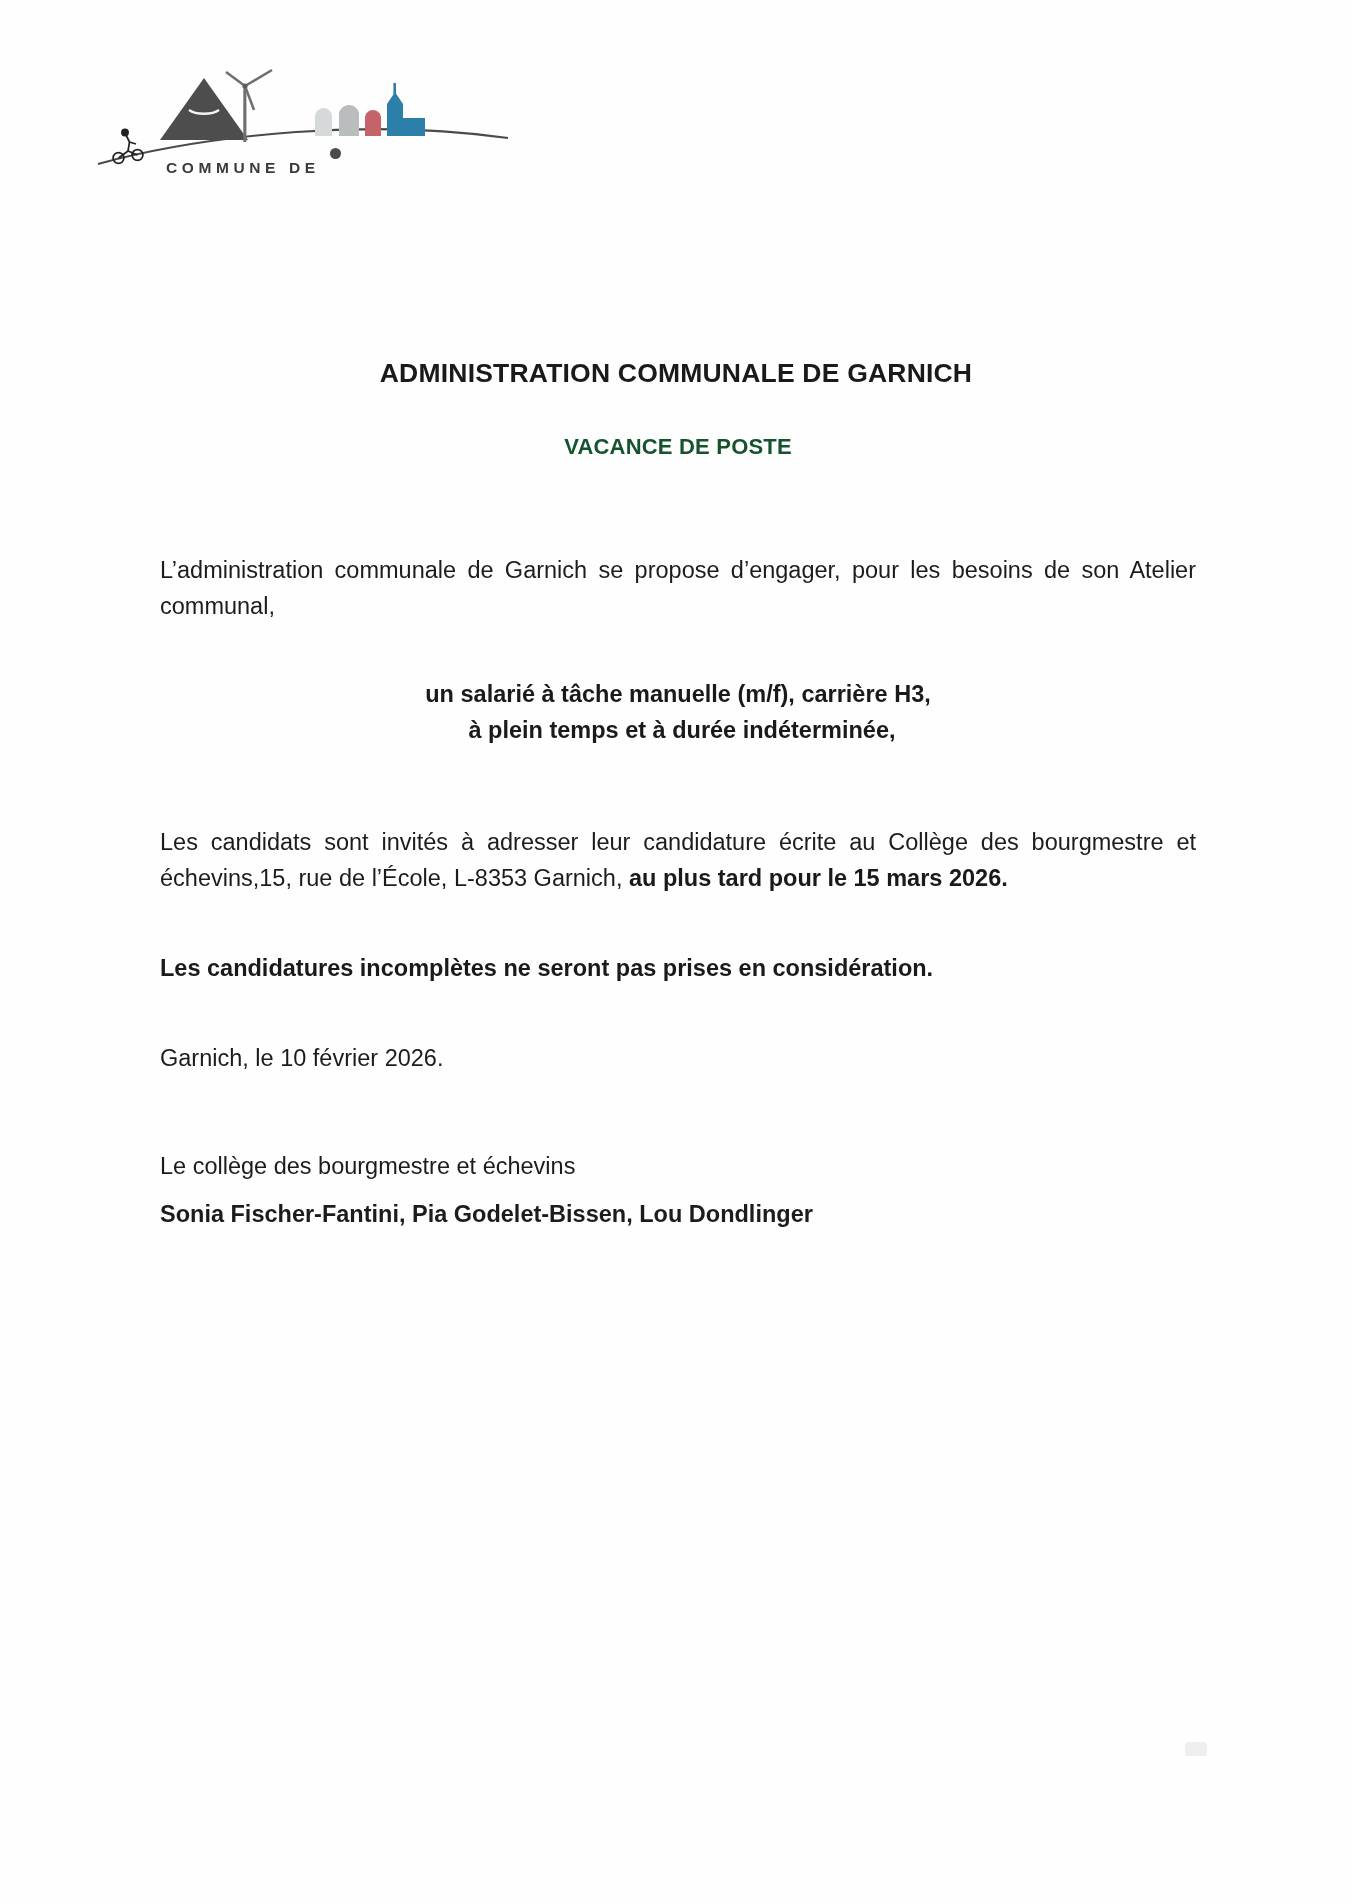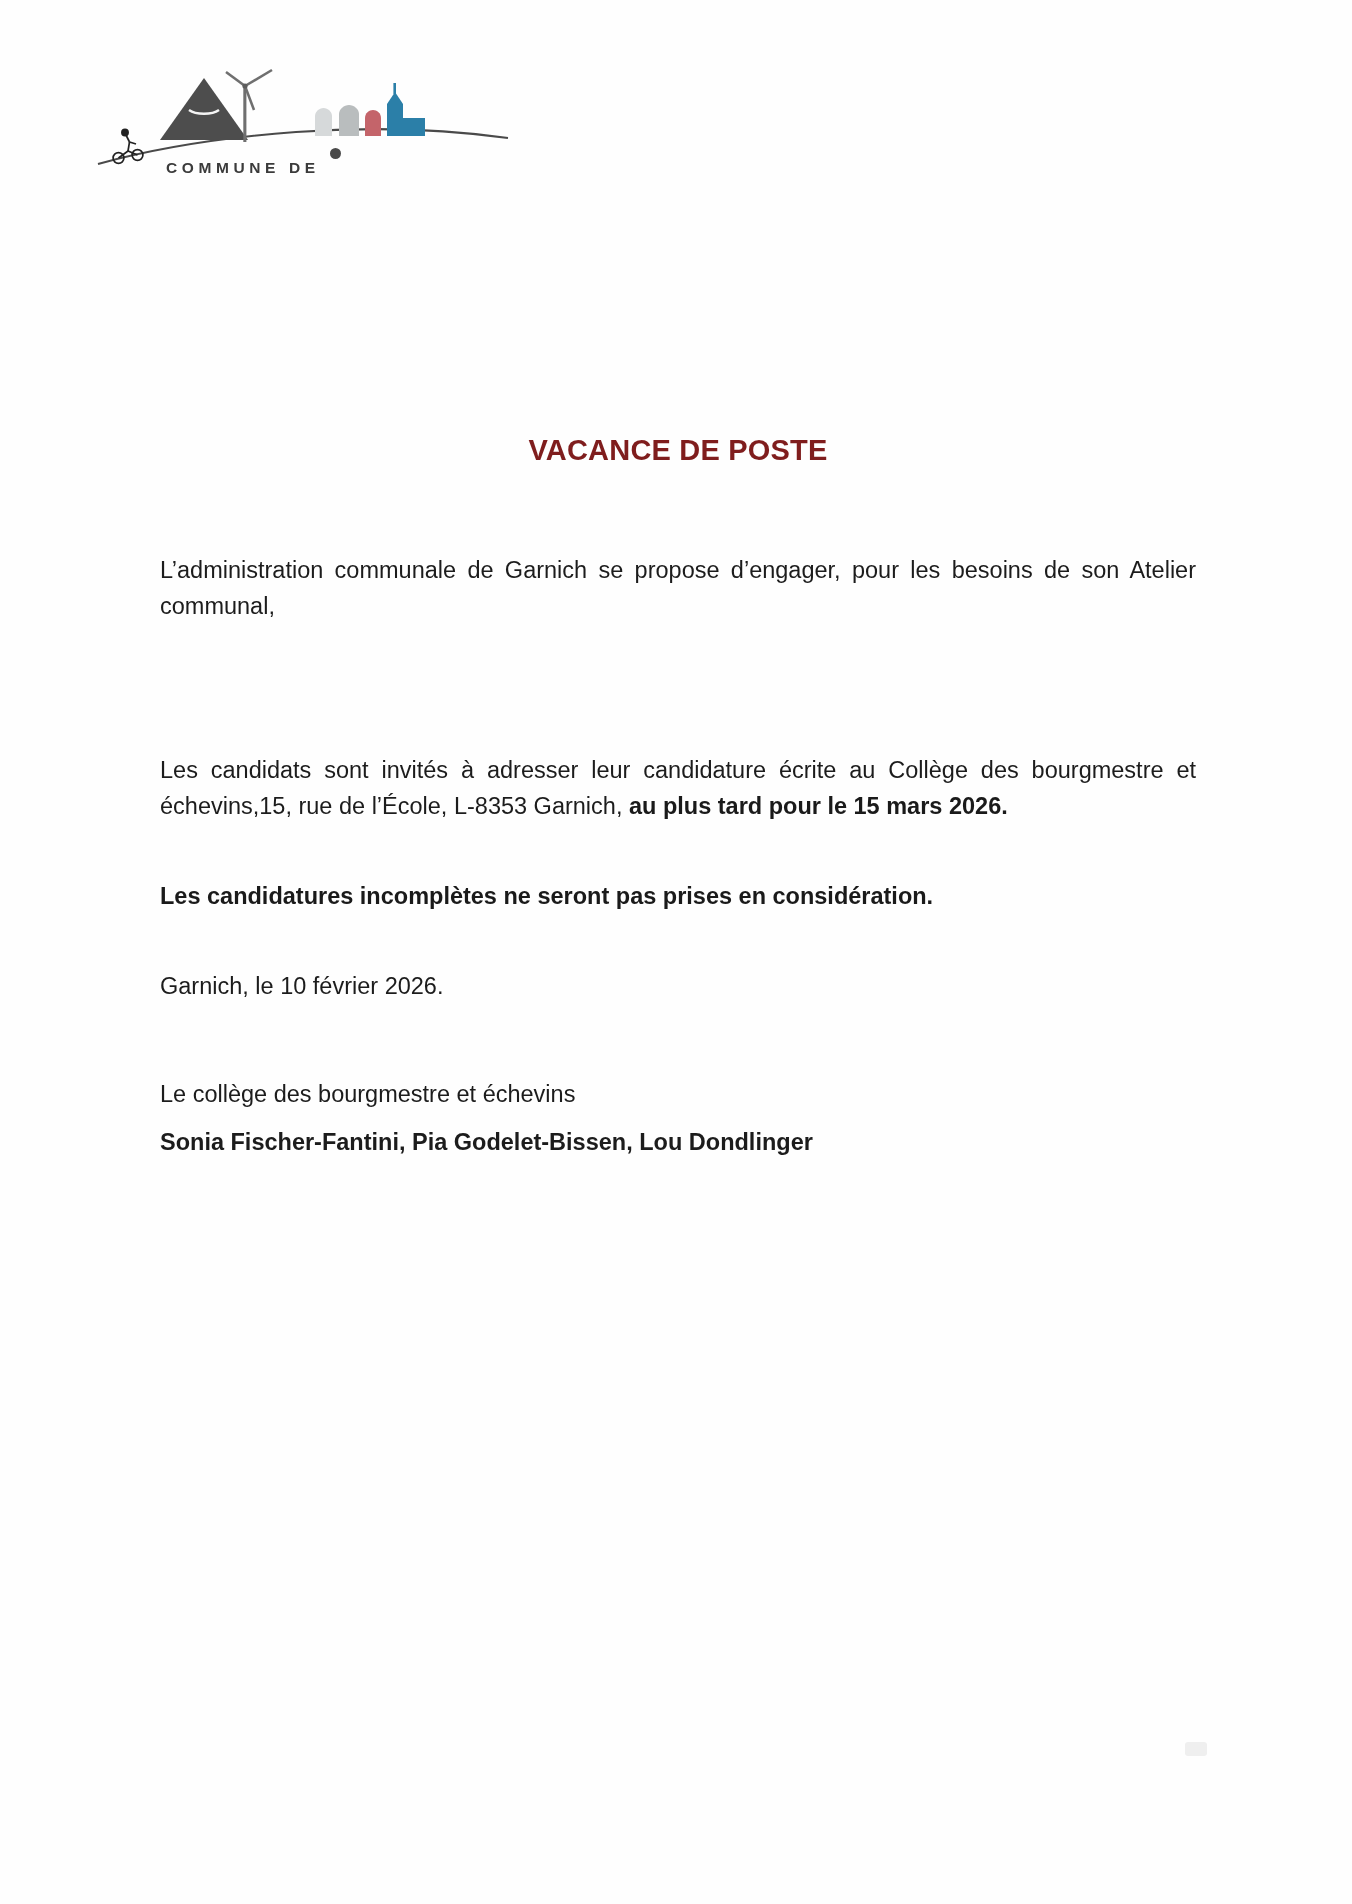--- a/index.html
+++ b/index.html
@@ -86,24 +86,24 @@
     font-weight: bold;
     letter-spacing: 0.2px;
     color: #1a1a1a;
   }
   .h-sub {
     position: absolute;
     left: 4px;
     right: 0;
     top: 434px;
     text-align: center;
-    font-size: 29px;
+    font-size: 22px;
     font-weight: bold;
     letter-spacing: 0.2px;
-    color: #7f1d1d;
+    color: #14532d;
   }
 
   
   .body-area {
     position: absolute;
     left: 148px;
     top: 540px;
     width: 1060px;
   }
   p.para {
@@ -194,28 +194,33 @@
       </g>
     </svg>
 
     <div class="logo-word-row">
       <span class="commune-de">COMMUNE DE</span>
       <span class="logo-dot"></span>
     </div>
 
   </div>
 
+  <div class="h-main">ADMINISTRATION COMMUNALE DE GARNICH</div>
   <div class="h-sub">VACANCE DE POSTE</div>
 
   <div class="body-area">
 
     <p class="para">L’administration communale de Garnich se propose d’engager, pour les besoins de son Atelier communal,</p>
 
     <div class="spacer-40"></div>
 
+    <div class="centered-bold">
+      <div>un salarié à tâche manuelle (m/f), carrière H3,</div>
+      <div class="ln2">à plein temps et à durée indéterminée,</div>
+    </div>
 
     <div class="spacer-34"></div>
 
 
     <div class="spacer-30"></div>
 
     <p class="para"><span>Les candidats sont invités à adresser leur candidature écrite au Collège des bourgmestre et échevins,15, rue de l’École, L-8353 Garnich, </span><b class="strong">au plus tard pour le 15 mars 2026.</b></p>
 
     <div class="spacer-30"></div>
 

